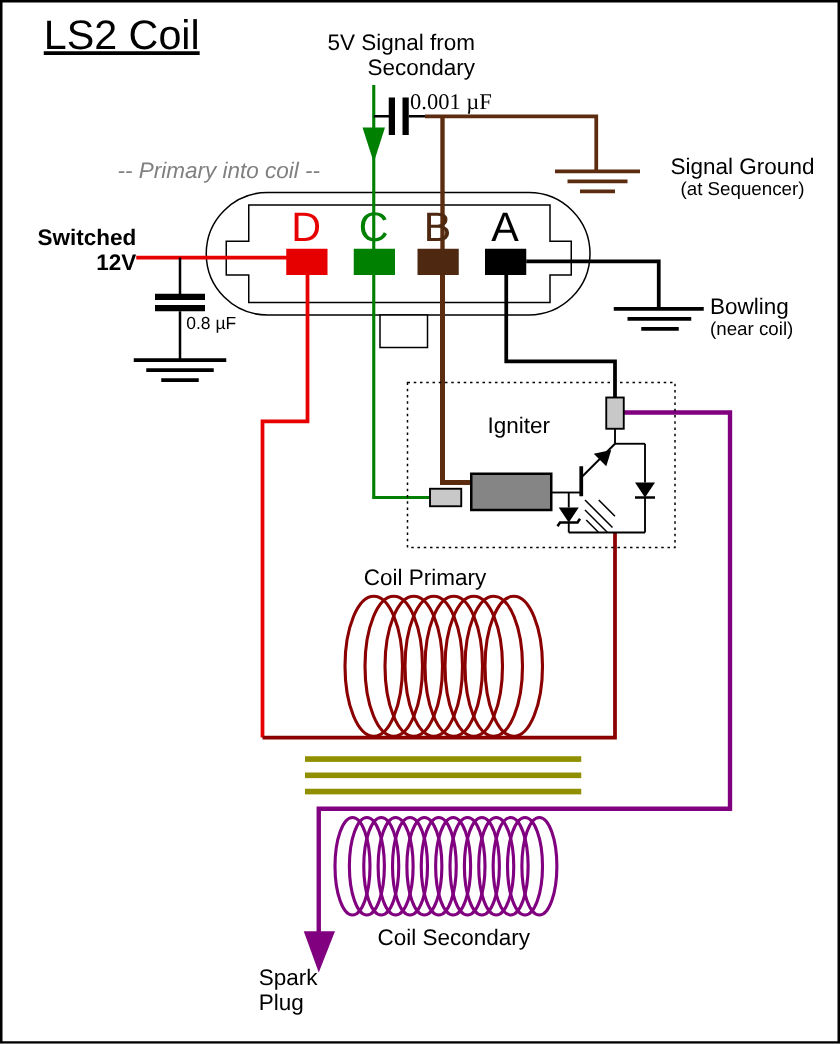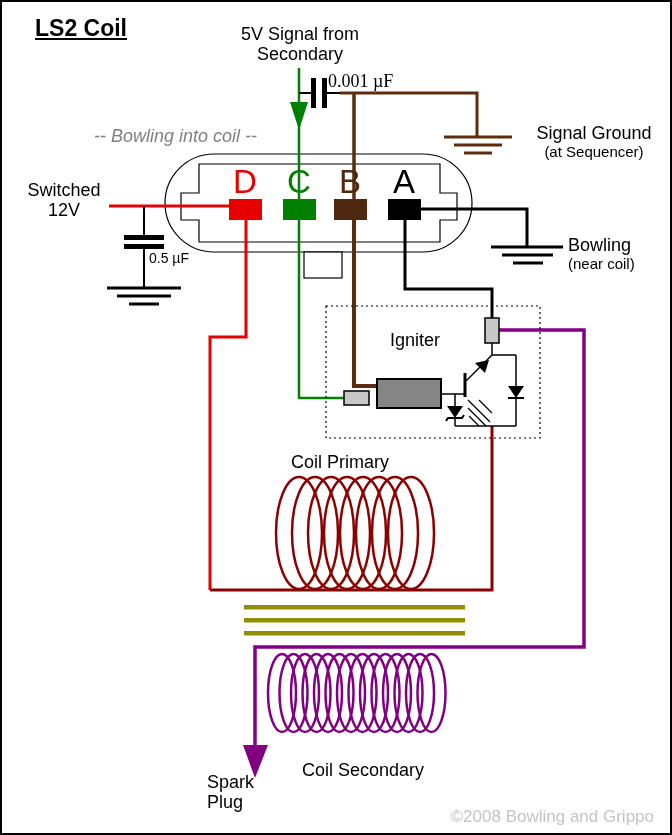--- a/index.html
+++ b/index.html
@@ -3,32 +3,32 @@
 <meta charset="utf-8">
 <style>
   html,body{margin:0;padding:0;background:#fff;}
   .canvas{
     position:relative;width:672px;height:835px;
     box-sizing:border-box;border:2px solid #000;background:#fff;
     font-family:"Liberation Sans",sans-serif;color:#000;overflow:hidden;
   }
   .canvas svg{position:absolute;left:0;top:0;}
   .lbl{position:absolute;white-space:nowrap;font-size:18px;line-height:20px;}
-  .title{left:33px;top:16px;font-size:23px;font-weight:bold;text-decoration:underline;}
-  .sig-src{left:218px;top:22px;width:160px;text-align:center;}
+  .title{left:33px;top:16px;font-size:33px;font-weight:normal;text-decoration:underline;}
+  .sig-src{left:218px;top:22px;width:160px;text-align:right;}
   .cap001{left:326px;top:69px;font-size:18px;font-family:Liberation Serif, serif;}
   .sig-gnd{left:512px;top:121px;width:160px;text-align:center;}
   .sub{font-size:15px;line-height:17px;}
   .looking{left:92px;top:124px;color:#808080;font-style:italic;}
-  .switched{left:17px;top:178px;width:90px;text-align:center;}
+  .switched{left:17px;top:178px;width:90px;text-align:right;font-weight:bold;}
   .cap10{left:147px;top:246px;font-size:14px;}
   .gnd-coil{left:566px;top:233px;}
   .igniter-lbl{left:388px;top:328px;}
   .coil-pri{left:289px;top:450px;width:150px;}
-  .coil-sec{left:286px;top:738px;width:150px;text-align:center;margin-top:20px;}
+  .coil-sec{left:286px;top:738px;width:150px;text-align:center;}
   .spark{left:205px;top:770px;width:100px;}
   .copyright{left:430px;top:805px;width:222px;text-align:right;font-size:17px;color:#c4c4c4;}
   .pin-letter{position:absolute;top:163px;width:44px;text-align:center;font-size:33px;line-height:34px;}
   .pl-d{left:221px;color:#e60000;}
   .pl-c{left:275px;color:#008000;}
   .pl-b{left:326px;color:#4e2810;}
   .pl-a{left:380px;color:#000000;}
 </style>
 </head>
 <body>
@@ -177,28 +177,28 @@
     <div>Secondary</div>
   </div>
 
   <div class="lbl cap001">0.001 µF</div>
 
   <div class="lbl sig-gnd">
     <div>Signal Ground</div>
     <div class="sub">(at Sequencer)</div>
   </div>
 
-  <div class="lbl looking">-- Bowling into coil --</div>
+  <div class="lbl looking">-- Primary into coil --</div>
 
   <div class="lbl switched">
     <div>Switched</div>
     <div>12V</div>
   </div>
 
-  <div class="lbl cap10">0.5 µF</div>
+  <div class="lbl cap10">0.8 µF</div>
 
   <div class="lbl gnd-coil">
     <div>Bowling</div>
     <div class="sub">(near coil)</div>
   </div>
 
   <div class="lbl pin-letter pl-d">D</div>
   <div class="lbl pin-letter pl-c">C</div>
   <div class="lbl pin-letter pl-b">B</div>
   <div class="lbl pin-letter pl-a">A</div>
@@ -206,14 +206,13 @@
   <div class="lbl igniter-lbl">Igniter</div>
 
   <div class="lbl coil-pri">Coil Primary</div>
   <div class="lbl coil-sec">Coil Secondary</div>
 
   <div class="lbl spark">
     <div>Spark</div>
     <div>Plug</div>
   </div>
 
-  <div class="lbl copyright">©2008 Bowling and Grippo</div>
 </div>
 
 </body></html>

